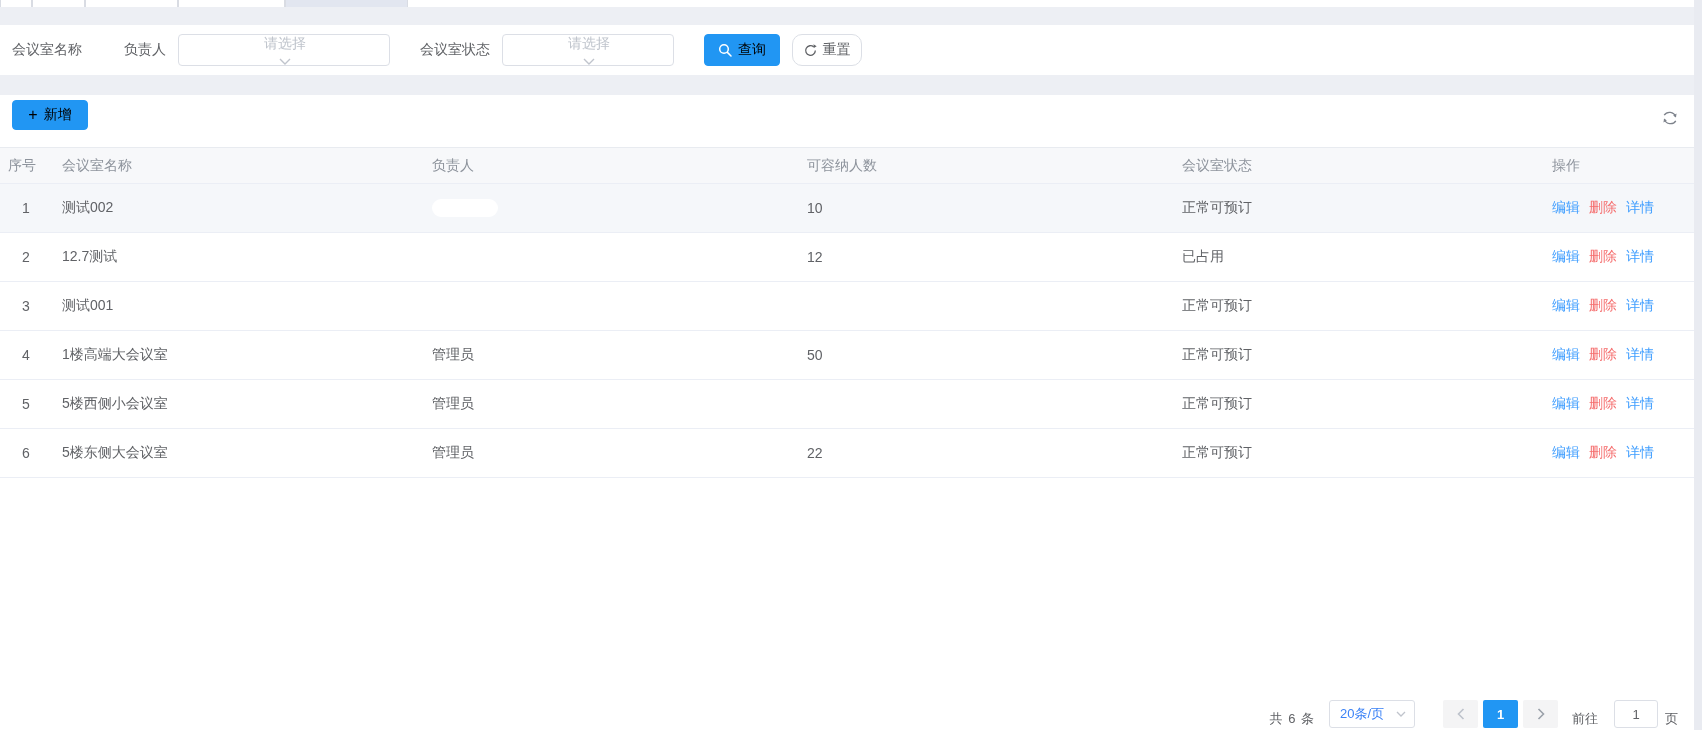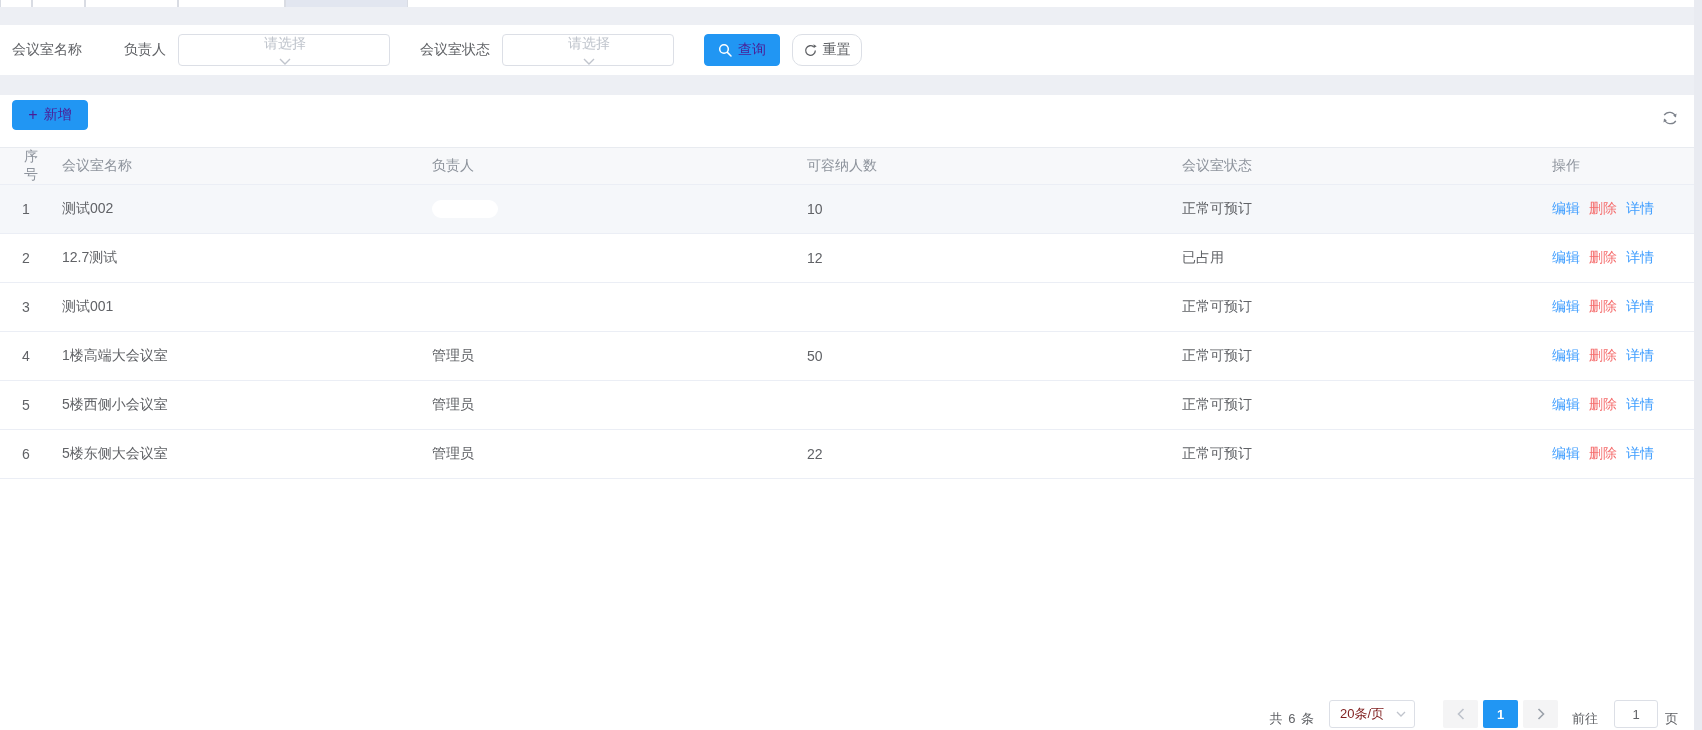--- a/index.html
+++ b/index.html
@@ -25,21 +25,21 @@
   .filter-item { display:flex; align-items:center; margin-right:30px; }
   .filter-item label { font-size:14px; color:#606266; margin-right:12px; white-space:nowrap; }
   .txt-input { width:160px; height:32px; border:1px solid #dcdfe6; border-radius:4px; padding:0 12px; font-size:14px; color:#606266; font-family:inherit; outline:none; }
   .txt-input::placeholder { color:#bfc4cc; }
   .select { height:32px; border:1px solid #dcdfe6; border-radius:4px; display:flex; align-items:center; justify-content:space-between; padding:0 10px 0 12px; background:#fff; cursor:pointer;flex-direction:column; }
   .select .ph { font-size:14px; color:#bfc4cc; }
   .select.w-owner { width:212px; }
   .select.w-status { width:172px; }
   .btn { height:32px; border-radius:4px; font-size:14px; display:inline-flex; align-items:center; justify-content:center; cursor:pointer; border:1px solid transparent; font-family:inherit; }
   .btn .ic { display:inline-flex; margin-right:6px; }
-  .btn-primary { background:#2196f3; border-color:#2196f3; color:#4c1d95; }
+  .btn-primary { background:#2196f3; border-color:#2196f3; color:#000000; }
   .btn-plain { background:#fff; border-color:#dcdfe6; color:#606266; }
   .btn-search { width:76px; margin-right:12px; }
   .btn-reset { width:70px;border-radius:10px; }
 
   
   .main-panel { height:635px; background:#fff; position:relative; }
   .toolbar { height:52px; }
   .btn-add { width:76px; height:30px; margin:5px 0 0 12px; }
   .btn-add .plus { font-size:16px; margin-right:6px; line-height:1; }
   .refresh-btn { position:absolute; top:13px; right:14px; width:20px; height:20px; cursor:pointer; display:flex; align-items:center; justify-content:center; }
@@ -47,33 +47,33 @@
   
   table.grid { width:1694px; border-collapse:collapse; table-layout:fixed; }
   .grid thead th {
     height:36px; background:#f7f8fa; color:#8d939c; font-weight:400; font-size:14px;
     text-align:left; padding:0 0 0 12px; border-top:1px solid #e8ebf0; border-bottom:1px solid #ebeef5;
   }
   .grid tbody td {
     height:49px; font-size:14px; color:#606266; padding:0 0 0 12px;
     border-bottom:1px solid #ebeef5; background:#fff; white-space:nowrap; overflow:hidden;
   }
-  .grid .col-idx { padding-left:24px; }
+  .grid .col-idx { padding-left:8px; }
   .grid tbody td.col-idx { padding-left:22px; }
   .grid tbody tr.hovered td { background:#f5f7fa; }
   .redaction { display:inline-block; width:66px; height:18px; background:#fff; border-radius:9px; vertical-align:middle; }
   .lnk { cursor:pointer; text-decoration:none; margin-right:9px; font-size:14px; }
   .lnk-blue { color:#409eff; }
   .lnk-red { color:#f56c6c; }
 
   
   .pagination { position:absolute; top:605px; right:16px; display:flex; align-items:flex-end; font-size:13px; color:#606266; }
   .pg-total { margin-right:14px; letter-spacing:1px; }
   .pg-size { width:86px; height:28px; border:1px solid #dcdfe6; border-radius:3px; display:flex; align-items:center; justify-content:space-between; padding:0 8px 0 10px; cursor:pointer; background:#fff; }
-  .pg-size .val { color:#7f1d1d; font-size:13px; }
+  .pg-size .val { color:#3b82f6; font-size:13px; }
   .pg-btn { width:35px; height:28px; border-radius:2px; background:#f4f4f5; display:flex; align-items:center; justify-content:center; cursor:pointer; }
   .pg-prev { margin-left:28px; }
   .pg-page { width:35px; height:28px; border-radius:2px; background:#2196f3; color:#fff; font-weight:700; display:flex; align-items:center; justify-content:center; margin:0 5px; cursor:pointer; font-size:13px; }
   .pg-next { margin-right:14px; }
   .pg-goto-label { margin-right:16px; }
   .pg-goto-input { width:44px; height:28px; border:1px solid #dcdfe6; border-radius:3px; text-align:center; font-size:13px; color:#606266; outline:none; font-family:inherit; margin-right:7px; }
   .pg-unit { }
 
   
   .scroll-strip { position:absolute; right:0; top:0; width:8px; height:730px; background:#e9ebf1; }

